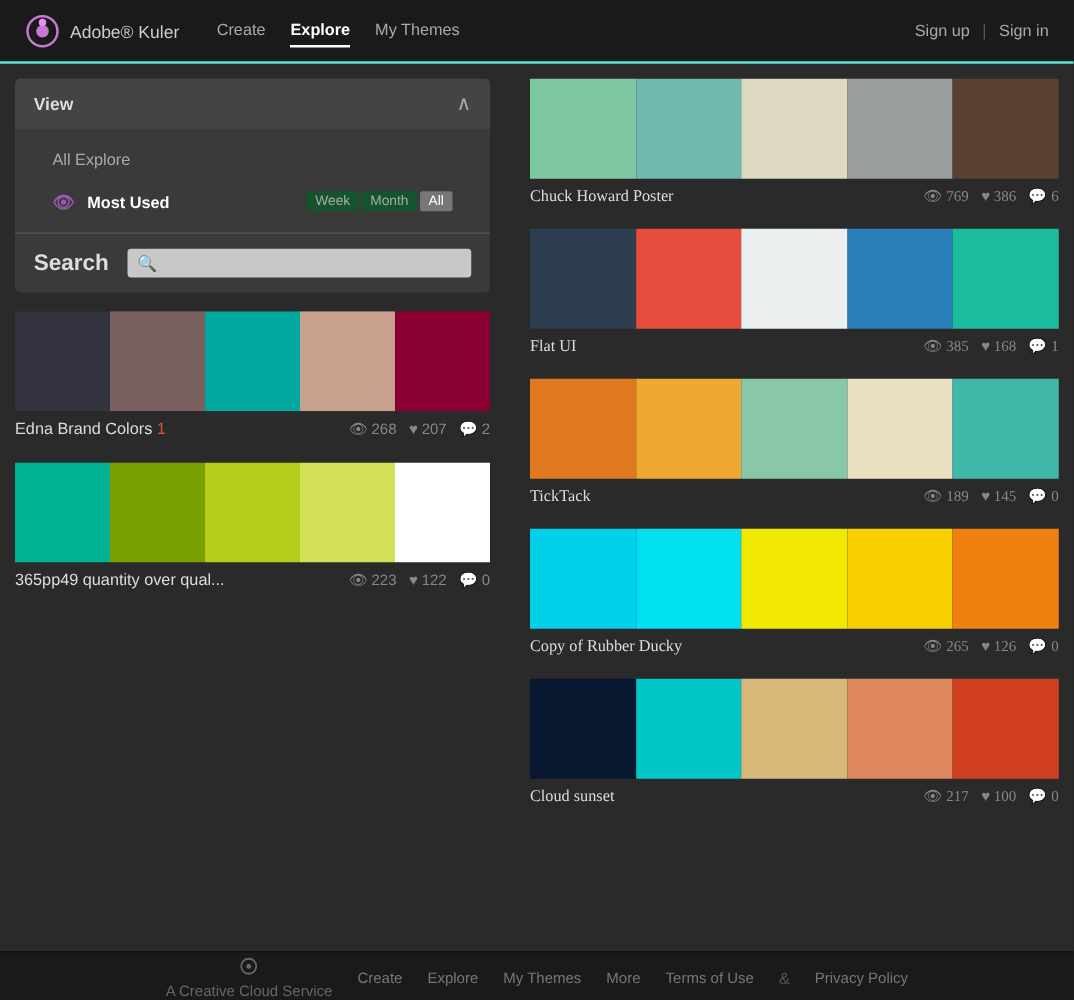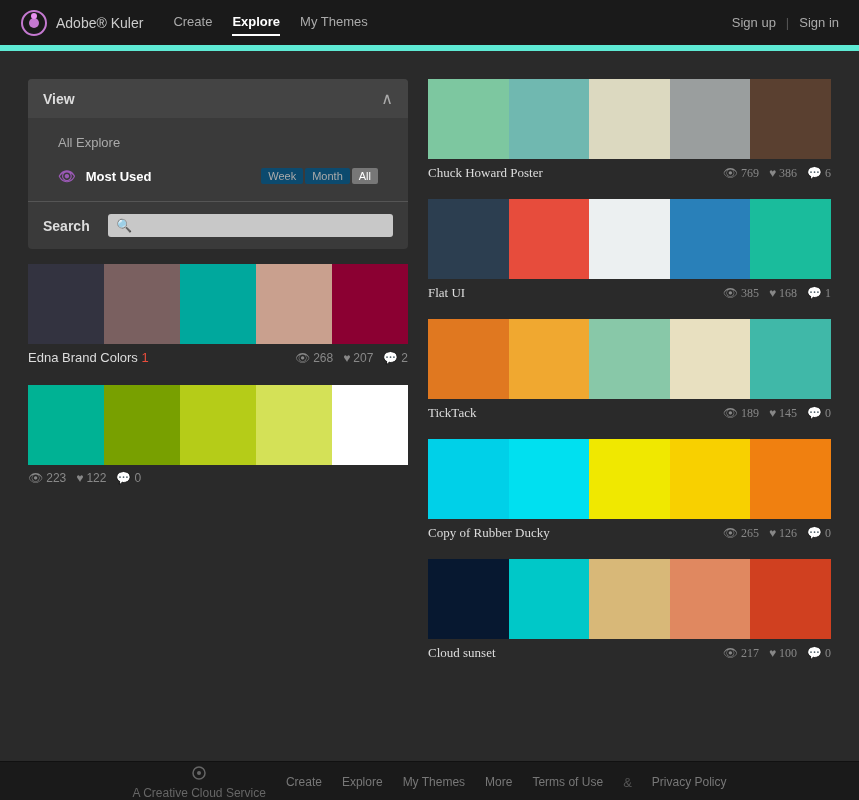--- a/index.html
+++ b/index.html
@@ -13,21 +13,21 @@
       overflow-x: hidden;
     }
 
     
     .header {
       background: #1a1a1a;
       height: 51px;
       display: flex;
       align-items: center;
       padding: 0 20px;
-      border-bottom: 6px solid #5eead4;
+      border-bottom: 2px solid #5eead4;
     }
     .logo-area {
       display: flex;
       align-items: center;
       gap: 8px;
       margin-right: 30px;
     }
     .logo-icon {
       width: 28px;
       height: 28px;
@@ -63,22 +63,22 @@
       font-size: 13px;
       cursor: pointer;
     }
     .divider {
       color: #555;
     }
 
     
     .main-content {
       display: flex;
-      padding: 28px;
-      gap: 20px;
+      padding: 12px;
+      gap: 32px;
       min-height: 710px;
     }
 
     
     .sidebar {
       width: 380px;
       min-width: 380px;
     }
     .view-panel {
       background: #3a3a3a;
@@ -122,21 +122,21 @@
     .eye-icon {
       color: #9b59b6;
       font-size: 14px;
     }
     .time-btns {
       display: flex;
       gap: 2px;
       margin-left: auto;
     }
     .time-btn {
-      background: #0c4a6e;
+      background: #14532d;
       border: none;
       color: #aaa;
       padding: 2px 7px;
       font-size: 11px;
       cursor: pointer;
       border-radius: 2px;
     }
     .time-btn.active {
       background: #777;
       color: #fff;
@@ -145,21 +145,21 @@
     
     .search-row {
       display: flex;
       align-items: center;
       gap: 15px;
       padding: 12px 15px;
       border-top: 1px solid #555;
     }
     .search-label {
       color: #ddd;
-      font-size: 14px;
+      font-size: 18px;
       font-weight: bold;
       min-width: 50px;
     }
     .search-input-wrap {
       flex: 1;
       background: #c8c8c8;
       border-radius: 3px;
       display: flex;
       align-items: center;
       padding: 4px 8px;
@@ -349,20 +349,21 @@
 
     <div class="theme-card">
       <div class="color-strip">
         <div style="background:#00b294;"></div>
         <div style="background:#78a000;"></div>
         <div style="background:#b5cc18;"></div>
         <div style="background:#d4e157;"></div>
         <div style="background:#ffffff;"></div>
       </div>
       <div class="theme-meta">
+        <span class="theme-name">365pp49 quantity over qual...</span>
         <div class="meta-icons">
           <span class="meta-icon-group">
               <span>👁</span> 
               <span>223</span>
             </span>
           <span class="meta-icon-group">
               <span>♥</span> 
               <span>122</span>
             </span>
           <span class="meta-icon-group">

